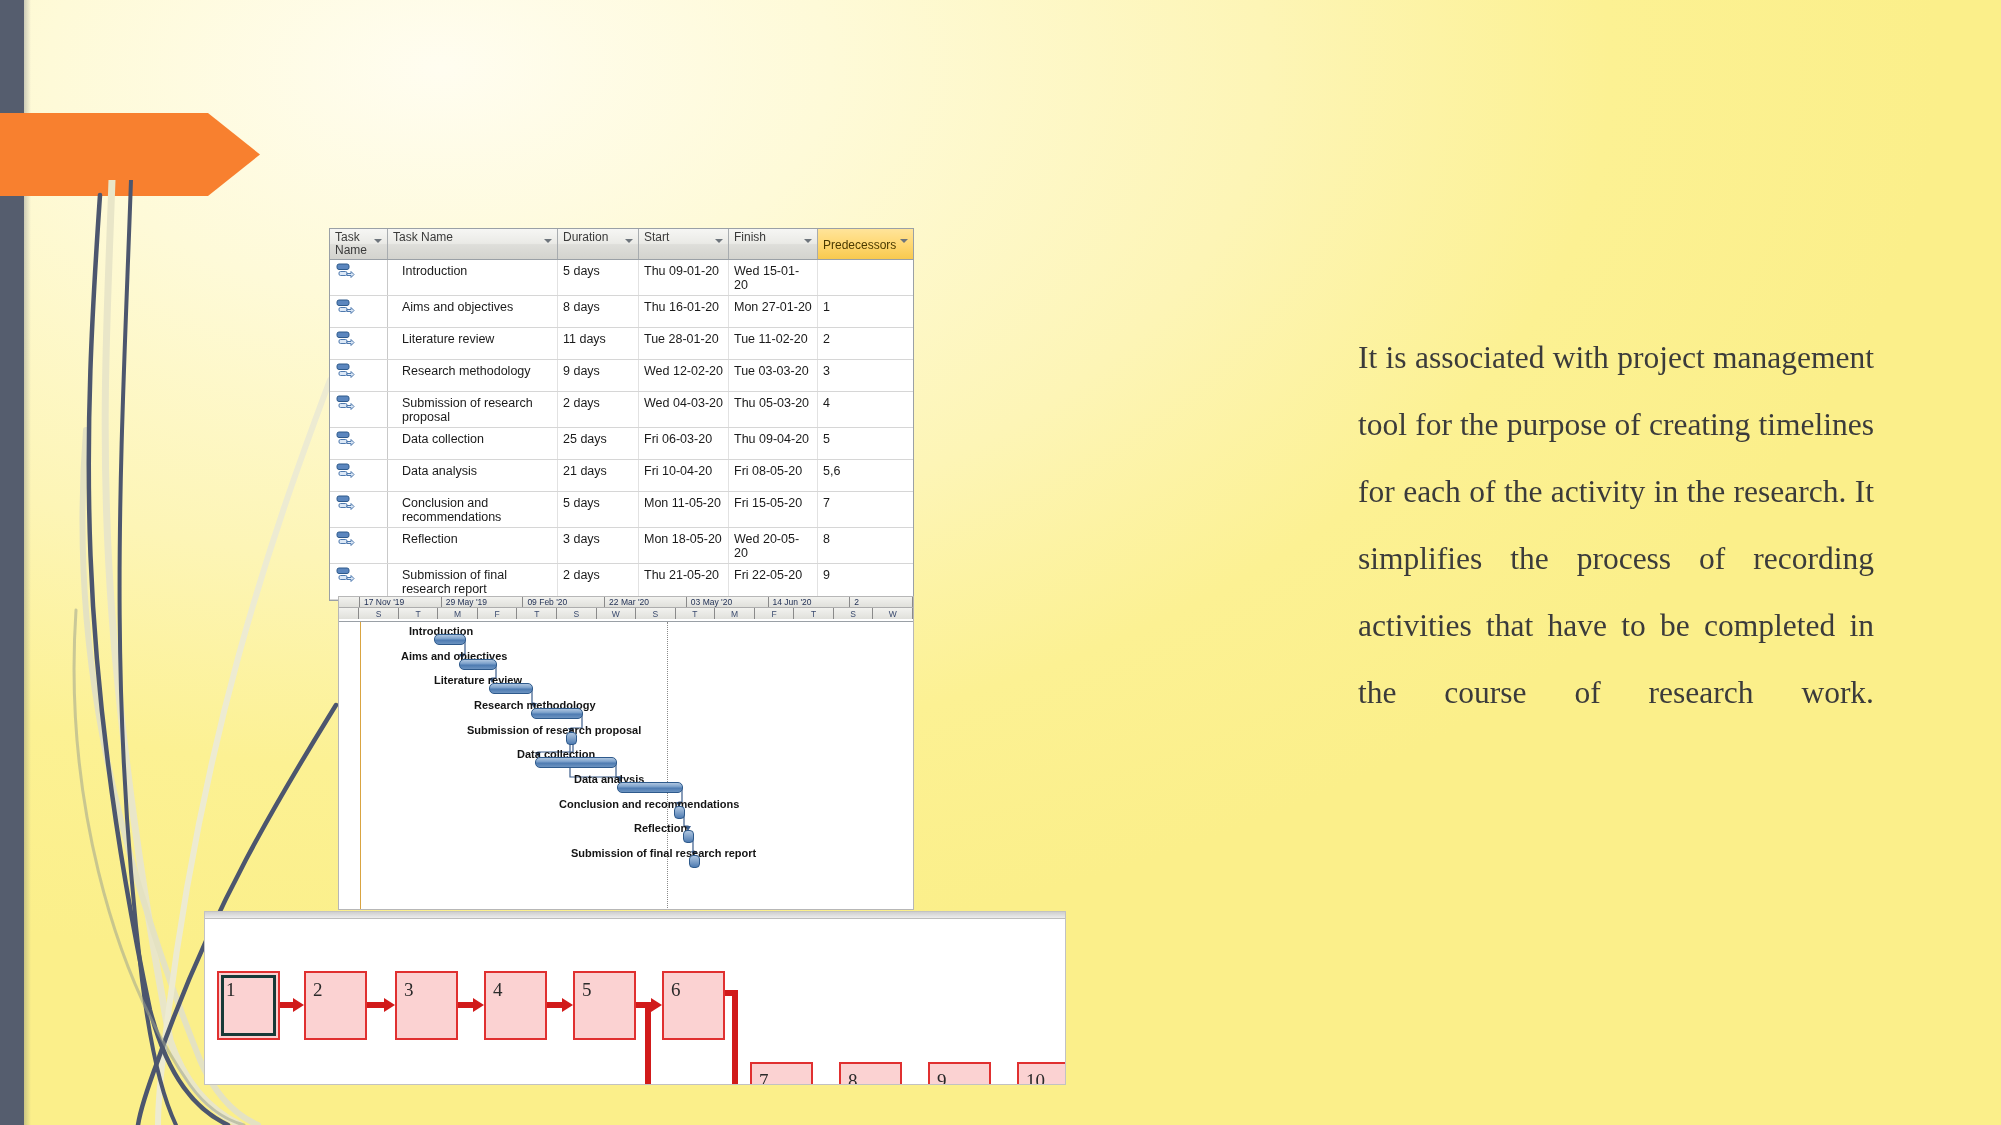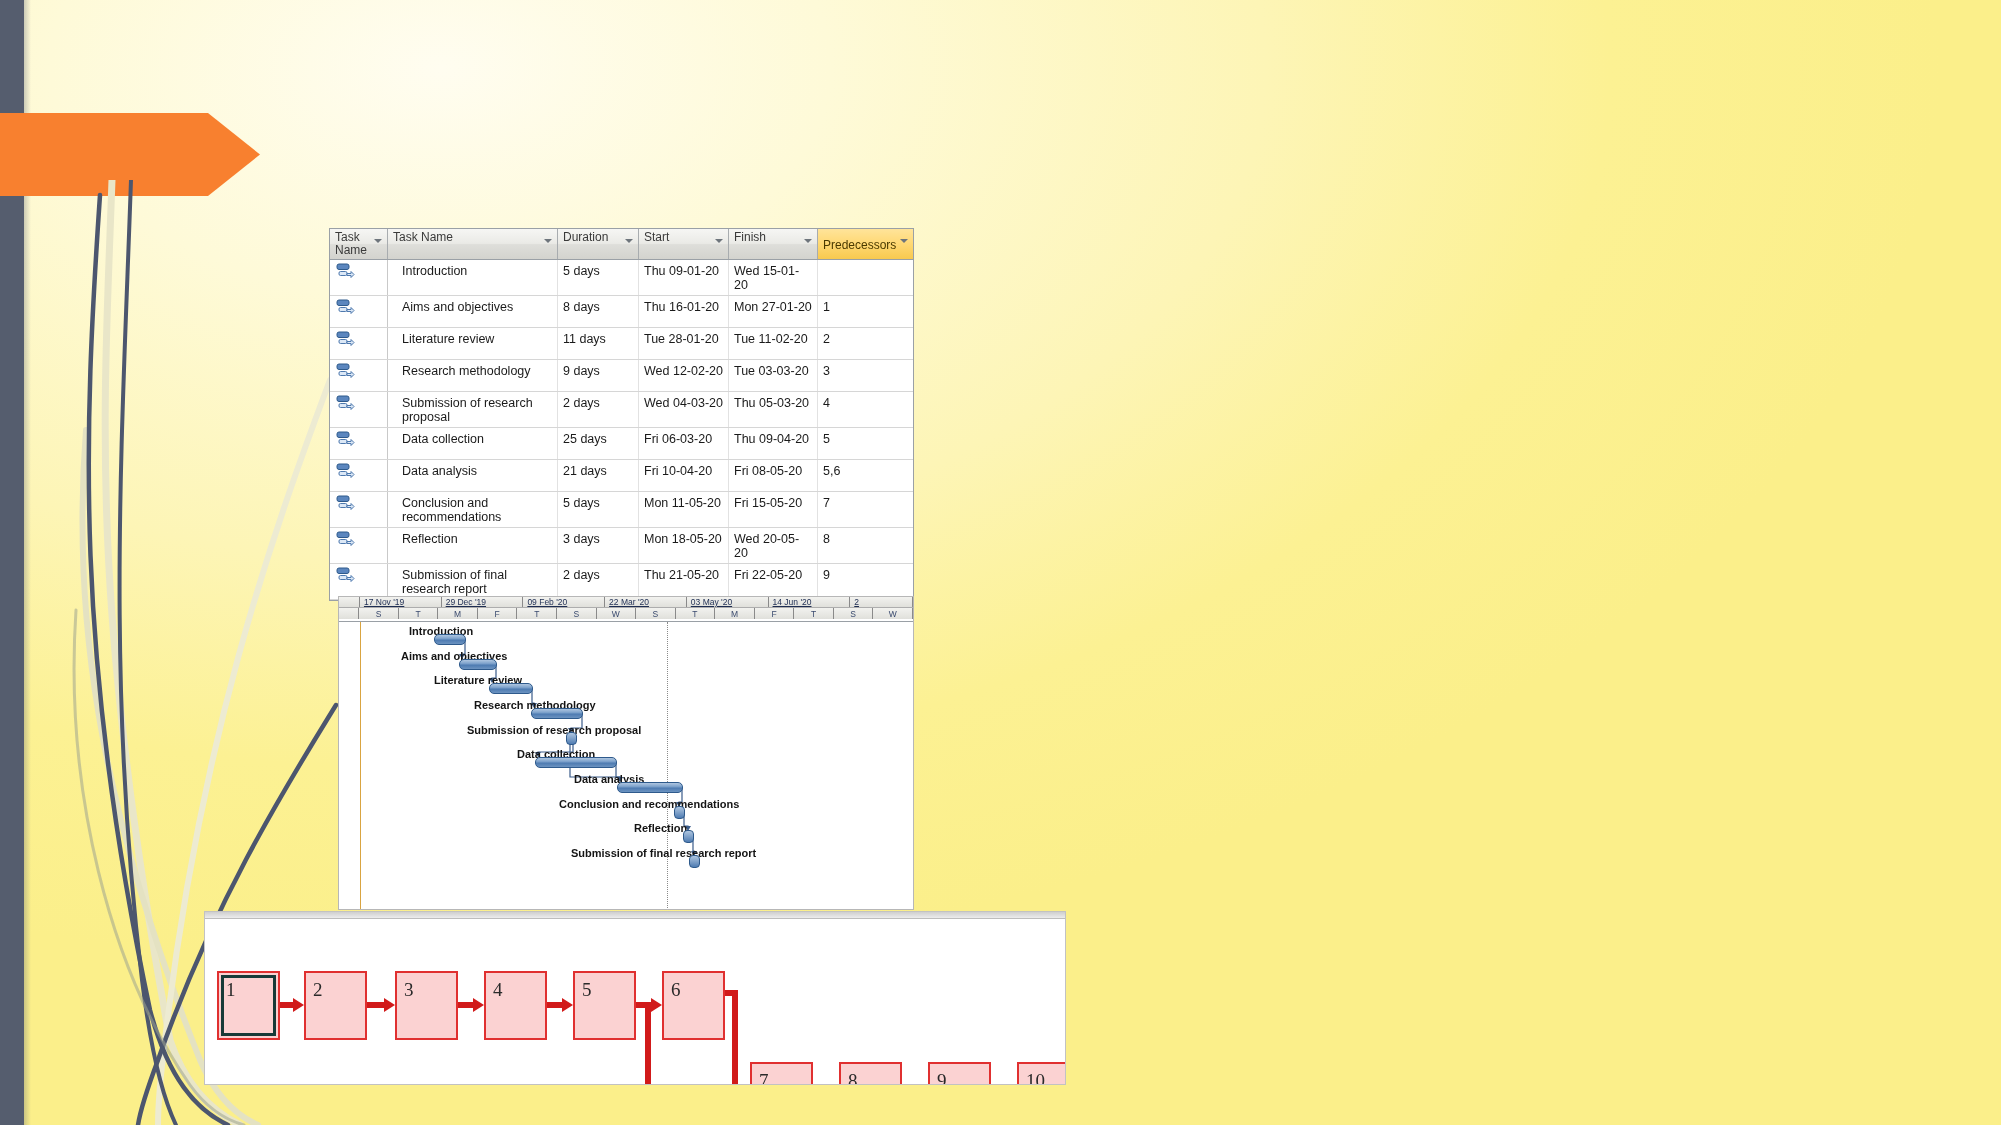--- a/index.html
+++ b/index.html
@@ -93,21 +93,21 @@
     position:absolute;left:338px;top:596px;width:576px;height:314px;
     background:#FFFFFF;border:1px solid #B7B7B7;box-sizing:border-box;overflow:hidden;
   }
   .g-head{position:relative;height:24px;border-bottom:1px solid #9AA0A6;}
   .g-tier{display:flex;height:11px;box-sizing:border-box;
     background:linear-gradient(to bottom,#F2F2EF,#E0E0DB);}
   .g-tier.t1{border-bottom:1px solid #ADADAD;}
   .g-maj{
     box-sizing:border-box;border-right:1px solid #8A8A8A;
     font-size:8.5px;color:#1E2D52;line-height:11px;padding-left:4px;
-    white-space:nowrap;overflow:hidden;font-family:"Liberation Sans",sans-serif;text-decoration:underline;
+    white-space:nowrap;overflow:hidden;font-family:"Liberation Sans",sans-serif;
   }
   .g-min{
     box-sizing:border-box;border-right:1px solid #8A8A8A;
     font-size:8.5px;color:#3A4A6E;line-height:12px;text-align:center;
     white-space:nowrap;overflow:hidden;
   }
   .g-body{position:relative;height:288px;background:#fff;}
   .g-vline{position:absolute;top:0;bottom:0;width:1px;background:#D9A441;}
   .g-today{position:absolute;top:0;bottom:0;width:0;
     border-left:1px dotted #8A8A8A;}
@@ -162,20 +162,21 @@
       <path d="M86 250 C 72 430, 96 620, 200 880 C 215 915, 235 935, 258 945" stroke="#E4E2C2" stroke-width="6"></path>
       <path d="M330 200 C 270 360, 200 560, 165 860 C 160 900, 158 925, 158 945" stroke="#EDEBD2" stroke-width="6"></path>
       <path d="M100 15 C 84 250, 74 470, 150 830 C 168 898, 196 930, 228 945" stroke="#4C566E" stroke-width="4.5"></path>
       <path d="M131 0 C 122 260, 106 500, 142 800 C 152 880, 164 920, 176 945" stroke="#4C566E" stroke-width="4"></path>
       <path d="M336 525 C 290 600, 214 720, 158 880 C 146 912, 140 932, 138 945" stroke="#4C566E" stroke-width="4.5"></path>
       <path d="M76 430 C 64 610, 110 790, 190 905 C 208 930, 226 940, 244 945" stroke="#9FA48F" stroke-width="3" opacity=".55"></path>
     </g>
   </svg>
 
 
+  <div class="body-text">It is associated with project management tool for the purpose of creating timelines for each of the activity in the research. It simplifies the process of recording activities that have to be completed in the course of research work.</div>
 
   <div class="proj-table">
     <div class="pt-head" id="pt-head">
         <div class="pt-hcell c-mode">
           <span style="width: 38px; display: inline-block;">Task Name</span>
           <span class="caret"></span>
         </div>
         <div class="pt-hcell c-name">
           <span>Task Name</span>
           <span class="caret"></span>
@@ -339,21 +340,21 @@
           <div class="pt-cell c-pred">9</div>
         </div>
       </div>
   </div>
 
   <div class="gantt">
     <div class="g-head">
       <div class="g-tier t1" id="g-major">
           <div class="g-maj" style="width: 21px;"></div>
           <div class="g-maj" style="width: 82px;">17 Nov '19</div>
-          <div class="g-maj" style="width: 82px;">29 Dec '19</div>
+          <div class="g-maj" style="width: 82px;">29 May '19</div>
           <div class="g-maj" style="width: 82px;">09 Feb '20</div>
           <div class="g-maj" style="width: 82px;">22 Mar '20</div>
           <div class="g-maj" style="width: 82px;">03 May '20</div>
           <div class="g-maj" style="width: 82px;">14 Jun '20</div>
           <div class="g-maj" style="width: 63px;">2</div>
         </div>
       <div class="g-tier t2" id="g-minor">
           <div class="g-min" style="width: 21px;"></div>
           <div class="g-min" style="width: 41px;">S</div>
           <div class="g-min" style="width: 41px;">T</div>

